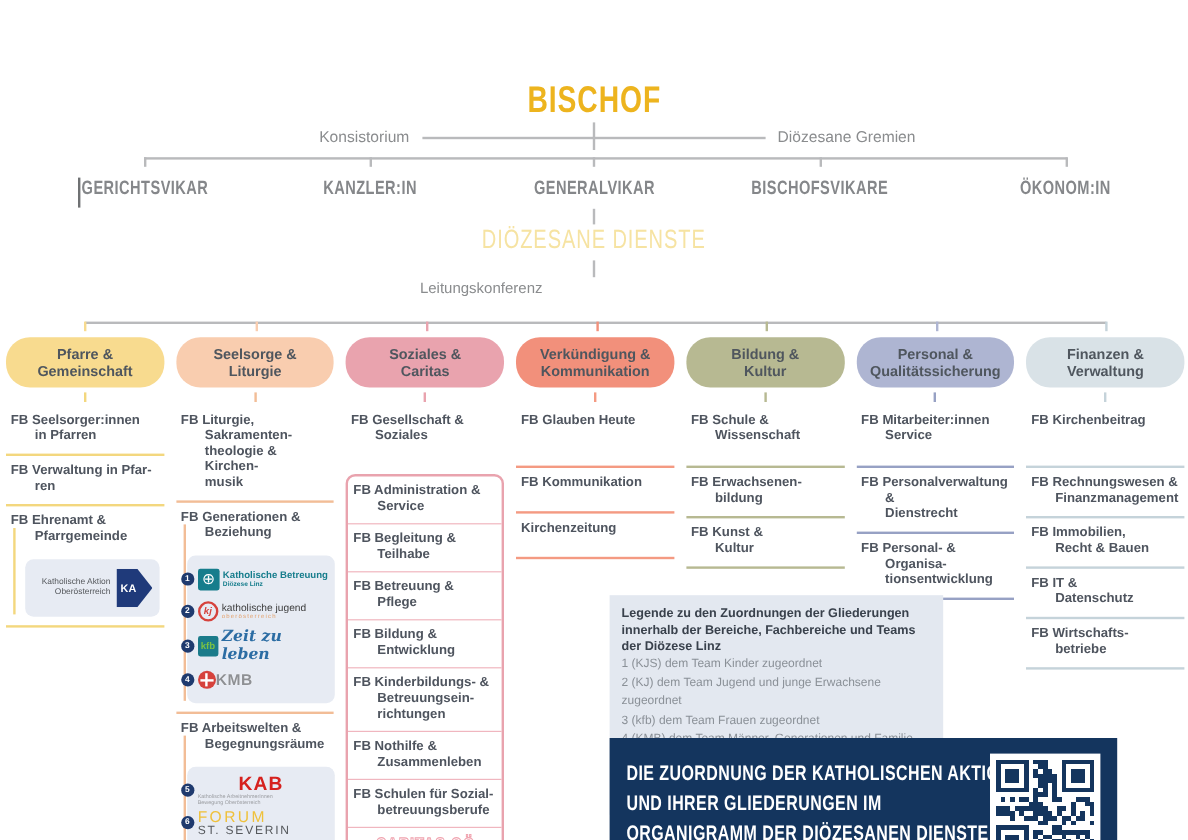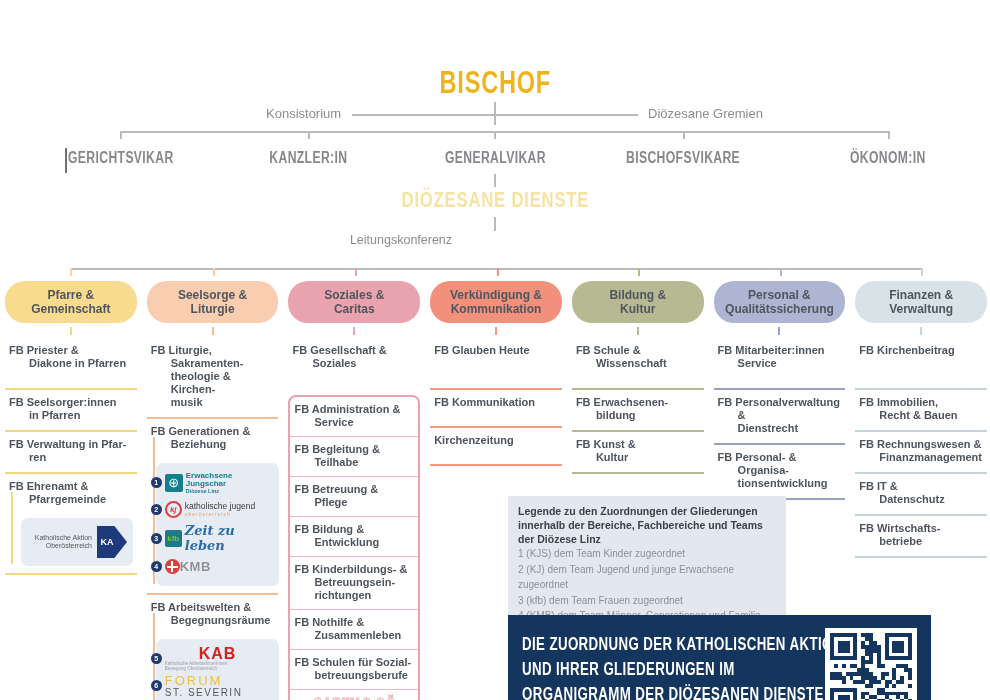--- a/index.html
+++ b/index.html
@@ -14,21 +14,21 @@
   
   .bischof { position:absolute; top:24px; left:0; width:990px; text-align:center;
              font-size:31px; font-weight:bold; color:#EDB41E; letter-spacing:1px; }
   .gremium-label { position:absolute; top:65px; font-size:13px; color:#8A8C8E; }
   .hline { position:absolute; background:#B9BABC; height:1.5px; }
   .vline { position:absolute; background:#B9BABC; width:1.5px; }
   .cursor-bar { position:absolute; left:65px; top:107px; width:2px; height:25px; background:#6F7173; }
   .vikar { position:absolute; top:108px; font-size:16px; font-weight:bold; color:#85878A;
            letter-spacing:0.5px; width:220px; }
   .dd-title { position:absolute; top:146px; left:0; width:990px; text-align:center;
-              font-size:22px; font-weight:bold; color:#F6E3A2; letter-spacing:1px; }
+              font-size:22px; font-weight:normal; color:#F6E3A2; letter-spacing:1px; }
   .leitung { position:absolute; top:192px; left:0; width:802px; text-align:center;
              font-size:12.5px; color:#8A8C8E; }
   .coltick { position:absolute; top:227px; width:2px; height:8px; }
 
   
   #cols { position:absolute; top:240px; left:5px; width:982px; display:flex; gap:10px; }
   .col { flex:1; min-width:0; }
   .col-header { height:42px; border-radius:20px; background:var(--c);
                 display:flex; align-items:center; justify-content:center; text-align:center;
                 font-size:12px; font-weight:bold; line-height:14px; color:#4F565E;
@@ -152,22 +152,20 @@
   <div class="coltick" style="left:638px; background:#B7B992;"></div>
   <div class="coltick" style="left:780px; background:#AEB5D2;"></div>
   <div class="coltick" style="left:921px; background:#C5D3DA;"></div>
 
   <div id="cols">
 
     <div class="col" style="--c: #F8DB8F; --l: #F3D77E;">
       <div class="col-header">Pfarre &amp;
 Gemeinschaft</div>
       <div class="htick"></div>
-      <div class="fb r1">FB Priester &amp;
-Diakone in Pfarren</div>
       <div class="fb">FB Seelsorger:innen
 in Pfarren</div>
       <div class="fb">FB Verwaltung in Pfar-
 ren</div>
       <div class="suborg">
         <div class="fb">FB Ehrenamt &amp;
 Pfarrgemeinde</div>
         <div class="logo-card ka-card">
           <div class="ka-text">Katholische Aktion
 Oberösterreich</div>
@@ -186,21 +184,21 @@
 theologie &amp; Kirchen-
 musik</div>
       <div class="suborg">
         <div class="fb">FB Generationen &amp;
 Beziehung</div>
         <div class="logo-card">
           <div class="lrow">
             <span class="numbadge">1</span>
             <span class="js-icon">⊕</span>
             <span>
-                <div class="js-name">Erwachsene Jungschar</div>
+                <div class="js-name">Katholische Betreuung</div>
                   <div class="js-sub">Diözese Linz</div>
               </span>
           </div>
           <div class="lrow">
             <span class="numbadge">2</span>
             <span class="kj-circle">kj</span>
             <span>
                 <div class="kj-name">katholische jugend</div>
                   <div class="kj-sub">oberösterreich</div>
               </span>
@@ -311,24 +309,24 @@
 Dienstrecht</div>
       <div class="fb">FB Personal- &amp; Organisa-
 tionsentwicklung</div>
     </div>
 
     <div class="col" style="--c: #D9E2E7; --l: #C5D3DA;">
       <div class="col-header">Finanzen &amp;
 Verwaltung</div>
       <div class="htick"></div>
       <div class="fb r1">FB Kirchenbeitrag</div>
+      <div class="fb">FB Rechnungswesen &amp;
+Finanzmanagement</div>
       <div class="fb">FB Immobilien,
 Recht &amp; Bauen</div>
-      <div class="fb">FB Rechnungswesen &amp;
-Finanzmanagement</div>
       <div class="fb">FB IT &amp;
 Datenschutz</div>
       <div class="fb">FB Wirtschafts-
 betriebe</div>
     </div>
   </div>
 
   <div class="legend">
     <div class="legend-title">Legende zu den Zuordnungen der Gliederungen innerhalb der Bereiche, Fachbereiche und Teams der Diözese Linz</div>
     <div class="legend-item">1  (KJS) dem Team Kinder zugeordnet</div>

